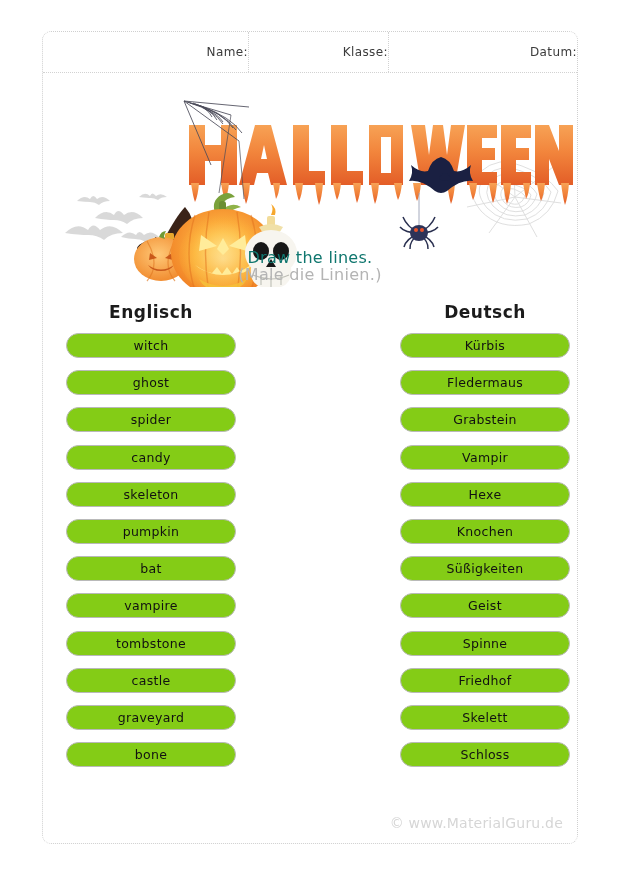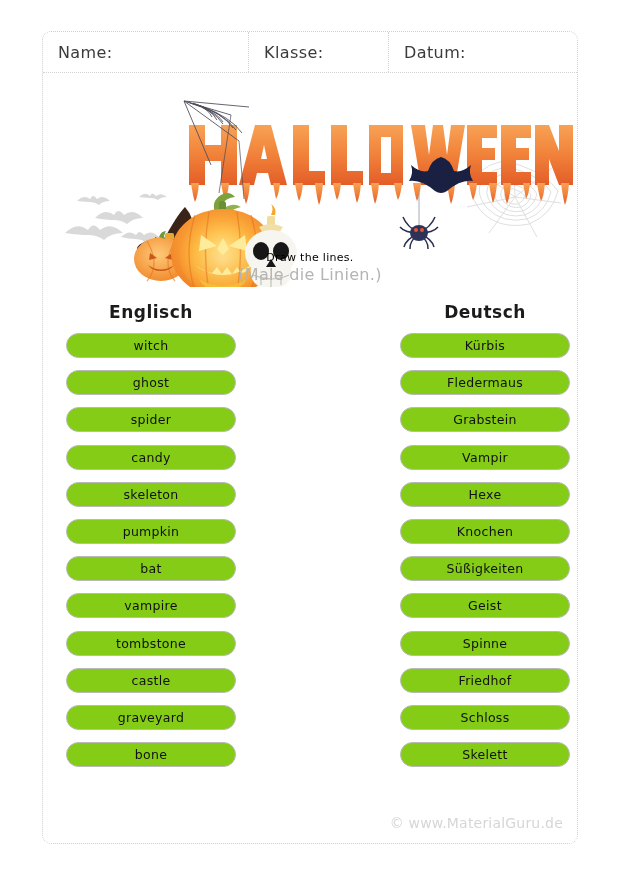--- a/index.html
+++ b/index.html
@@ -26,46 +26,47 @@
     left:0; top:0; right:0;
     height:41px;
     display:flex;
     border-bottom:1px dotted #d2d2d2;
     box-sizing:border-box;
   }
   .info-cell{
     display:flex;align-items:center;
     padding-left:15px;
     box-sizing:border-box;
-    font-size:16px;
+    font-size:12px;
     color:#3b3b3b;
     letter-spacing:.4px;
     font-family:"DejaVu Sans", sans-serif;
+    justify-content:flex-end;
   }
   .info-cell.c1{width:206px;border-right:1px dotted #d2d2d2;}
   .info-cell.c2{width:140px;border-right:1px dotted #d2d2d2;}
   .info-cell.c3{flex:1;}
 
   
   .logo-area{
     position:absolute;
     left:0; top:41px;
     width:100%; height:214px;
   }
   .logo-svg{position:absolute;left:0;top:0;}
 
   
   .instructions{
     position:absolute;
     left:0; right:0; top:218px;
     text-align:center;
   }
   .instr-en{
-    font-size:11px;
-    color:#000000;
+    font-size:16px;
+    color:#0f766e;
     letter-spacing:.3px;
     line-height:16px;
   }
   .instr-de{
     font-size:16px;
     color:#b4b4b4;
     letter-spacing:.3px;
     line-height:16px;
     margin-top:1px;
   }
@@ -316,18 +317,18 @@
       <div class="word-box">Kürbis</div>
       <div class="word-box">Fledermaus</div>
       <div class="word-box">Grabstein</div>
       <div class="word-box">Vampir</div>
       <div class="word-box">Hexe</div>
       <div class="word-box">Knochen</div>
       <div class="word-box">Süßigkeiten</div>
       <div class="word-box">Geist</div>
       <div class="word-box">Spinne</div>
       <div class="word-box">Friedhof</div>
+      <div class="word-box">Skelett</div>
       <div class="word-box">Schloss</div>
-      <div class="word-box">Skelett</div>
     </div>
 
   <div class="footer">© www.MaterialGuru.de</div>
 </div>
 
 </body></html>

